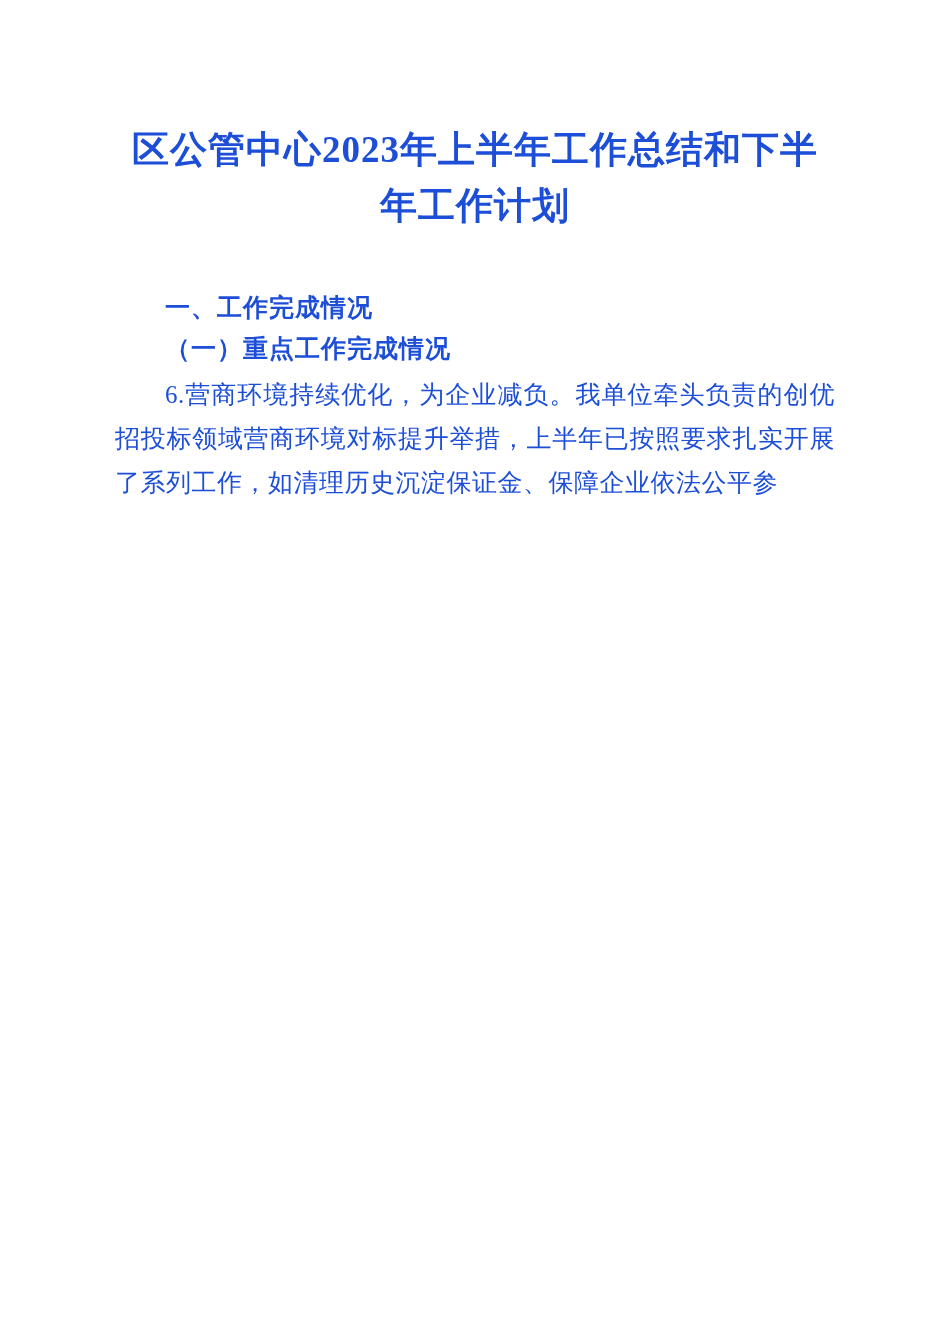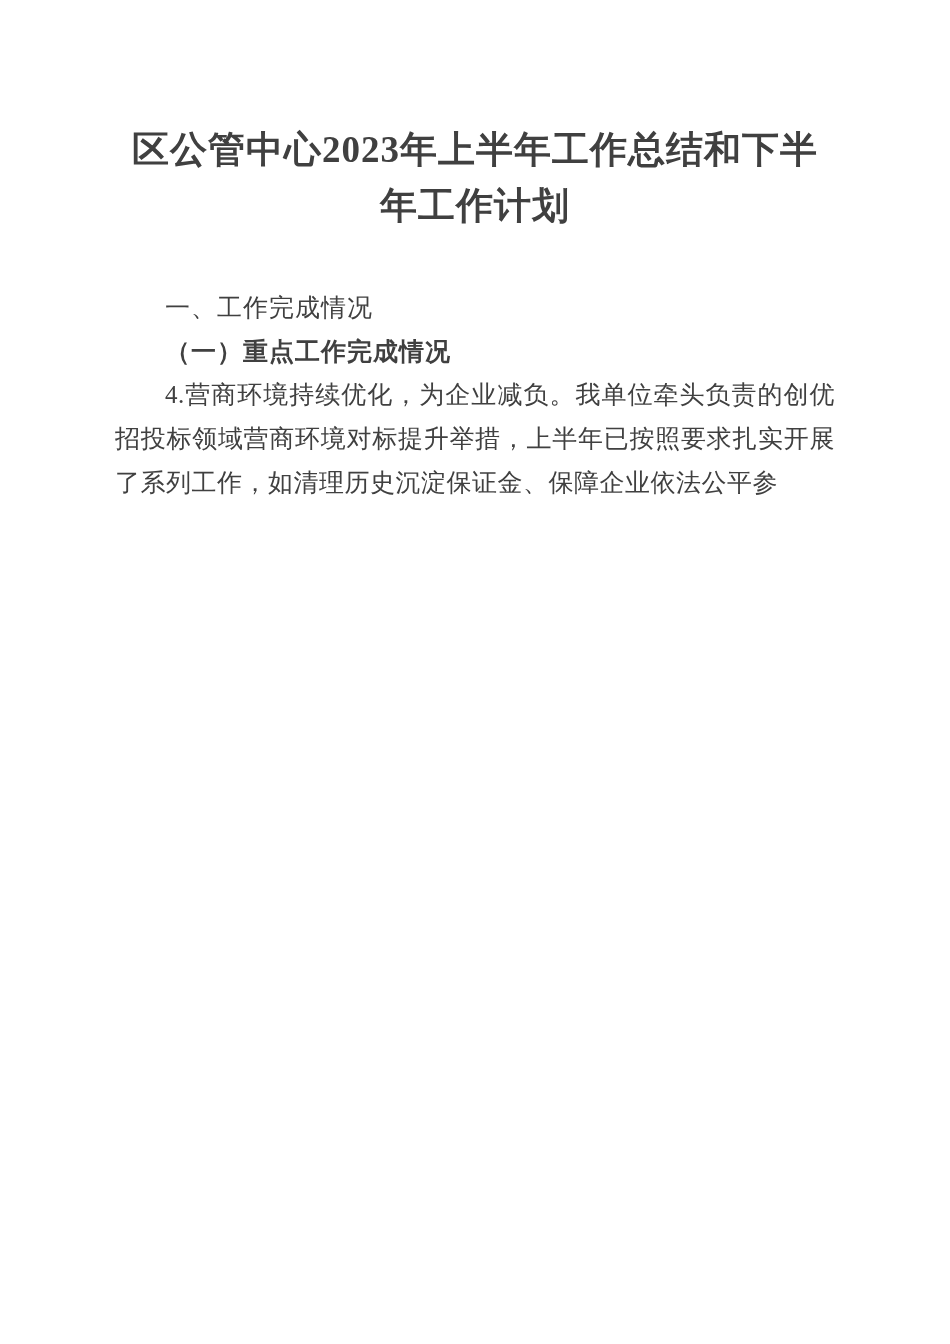--- a/index.html
+++ b/index.html
@@ -9,21 +9,21 @@
   }
   .page {
     position: relative;
     width: 950px;
     height: 1344px;
     margin: 0 auto;
     background: #ffffff;
     box-sizing: border-box;
     padding: 122px 115px 40px 115px;
     overflow: hidden;
-    color: #404040;
+    color: #1d4ed8;
     font-family: "Liberation Serif", "DejaVu Serif", serif;
   }
   .doc-title {
     margin: 0 0 52px 0;
     font-size: 37px;
     font-weight: bold;
     line-height: 1.5;
     text-align: center;
     letter-spacing: 1px;
     font-family: "Liberation Serif", "DejaVu Serif", serif;
@@ -32,37 +32,37 @@
     margin: 0;
     font-size: 25px;
     line-height: 44px;
     text-align: justify;
     text-justify: inter-character;
     text-indent: 50px;
     letter-spacing: 0.5px;
     word-break: break-all;
   }
   .para.heading-1 {
-    font-weight: normal;
+    font-weight: bold;
     font-family: "Liberation Sans", "DejaVu Sans", sans-serif;
     letter-spacing: 1px;
     margin-top: 6px;
   }
   .para.heading-2 {
     font-weight: bold;
-    font-family: Liberation Sans, sans-serif;
+    font-family: Liberation Mono, monospace;
     letter-spacing: 1px;
   }
 </style>
 </head>
 <body>
 
 <div class="page">
   <h1 class="doc-title">区公管中心2023年上半年工作总结和下半年工作计划</h1>
 
 
   <p class="para heading-1">一、工作完成情况</p>
 
   <p class="para heading-2">（一）重点工作完成情况</p>
 
 
-  <p class="para body">4.营商环境持续优化，为企业减负。我单位牵头负责的创优招投标领域营商环境对标提升举措，上半年已按照要求扎实开展了系列工作，如清理历史沉淀保证金、保障企业依法公平参</p>
+  <p class="para body">6.营商环境持续优化，为企业减负。我单位牵头负责的创优招投标领域营商环境对标提升举措，上半年已按照要求扎实开展了系列工作，如清理历史沉淀保证金、保障企业依法公平参</p>
 </div>
 
 </body></html>

